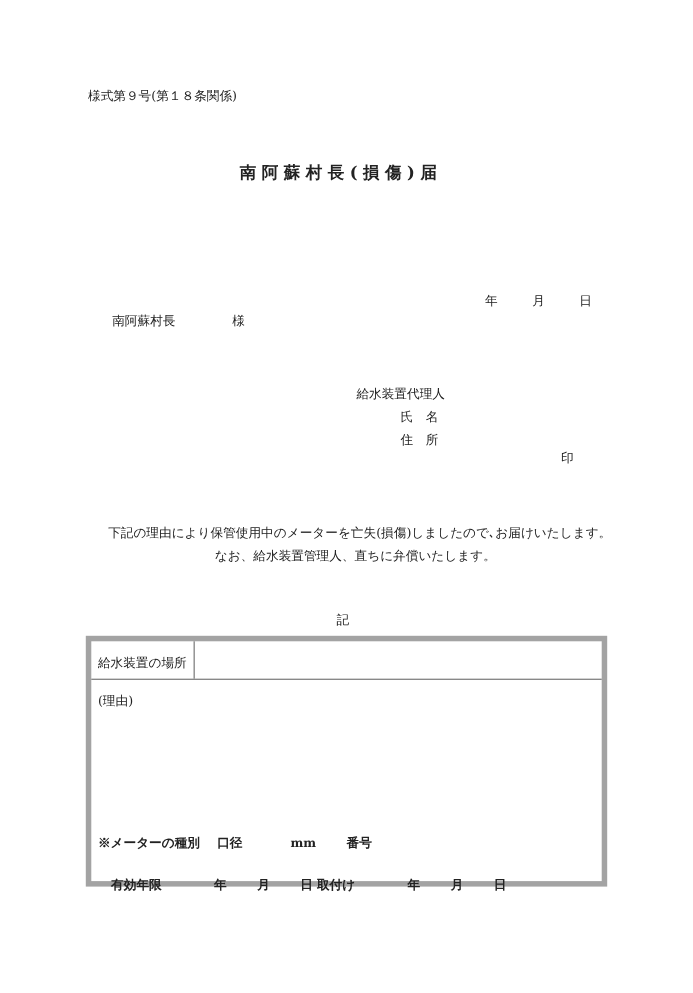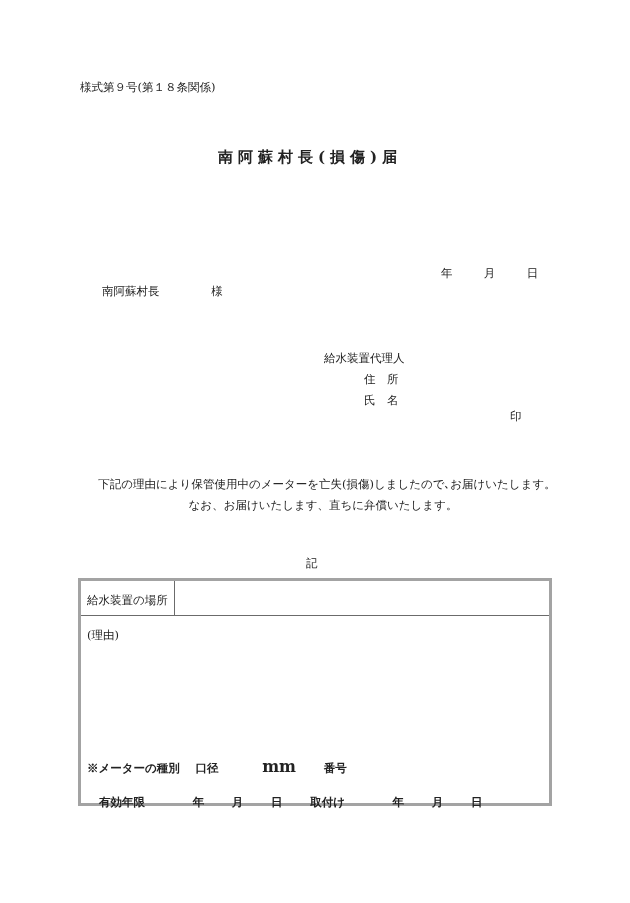--- a/index.html
+++ b/index.html
@@ -18,21 +18,21 @@
     .addressee .sama { display: inline-block; margin-left: 48px; }
     .applicant-block { left: 324px; top: 348px; line-height: 21px; }
     .applicant-block .indent { padding-left: 34px; }
     .seal { left: 510px; top: 411px; }
     .body-text { left: 92px; top: 474px; line-height: 21px; white-space: normal; width: 470px; }
     .body-text .l2 { margin-left: -8px; }
     .ki { left: 306px; top: 558px; }
 
     .table {
       position: absolute; left: 78px; top: 578px; width: 474px; height: 228px;
-      border: 3px solid #a3a3a3; box-sizing: border-box;
+      border: 5px solid #a3a3a3; box-sizing: border-box;
     }
     .row1 { position: absolute; left: 0; top: 0; right: 0; height: 34px; border-bottom: 1px solid #6b6b6b; }
     .row1 .label-cell {
       position: absolute; left: 0; top: 0; width: 94px; height: 34px;
       border-right: 1px solid #6b6b6b; box-sizing: border-box;
     }
     .row1 .label-cell span { position: absolute; left: 6px; top: 12px; white-space: nowrap; }
     .row1 .value-cell { position: absolute; left: 94px; top: 0; right: 0; height: 34px; }
     .reason-label { position: absolute; left: 6px; top: 47px; }
     .meter-row { position: absolute; left: 6px; top: 176px; white-space: nowrap; }
@@ -54,52 +54,52 @@
   <span>日</span>
 </div>
 
 <div class="abs addressee">
   <span>南阿蘇村長</span>
   <span class="sama">様</span>
 </div>
 
 <div class="abs applicant-block">
   <div>給水装置代理人</div>
+  <div class="indent">氏　名</div>
   <div class="indent">住　所</div>
-  <div class="indent">氏　名</div>
 </div>
 <div class="abs seal">印</div>
 
 <div class="abs body-text">
   <div>下記の理由により保管使用中のメーターを亡失(損傷)しましたので､お届けいたします。</div>
-  <div class="l2">なお、お届けいたします、直ちに弁償いたします。</div>
+  <div class="l2">なお、給水装置管理人、直ちに弁償いたします。</div>
 </div>
 
 <div class="abs ki">記</div>
 
 <div class="table">
   <div class="row1">
     <div class="label-cell">
       <span>給水装置の場所</span>
     </div>
     <div class="value-cell"></div>
   </div>
 
   <div class="reason-label">(理由)</div>
 
   <div class="meter-row">
     <span class="cell-text">※メーターの種別</span>
     <span class="cell-text" style="margin-left:12px">口径</span>
-    <span class="cell-text" style="margin-left:40px;font-size:16px">mm</span>
+    <span class="cell-text" style="margin-left:40px;font-size:11px">mm</span>
     <span class="cell-text" style="margin-left:24px">番号</span>
   </div>
 
   <div class="validity-row">
     <span class="cell-text">有効年限</span>
     <span class="cell-text" style="margin-left:44px">年</span>
     <span class="cell-text" style="margin-left:24px">月</span>
     <span class="cell-text" style="margin-left:24px">日</span>
-    <span class="cell-text" style="margin-left:24px">取付け</span>
+    <span class="cell-text" style="">取付け</span>
     <span class="cell-text" style="margin-left:44px">年</span>
     <span class="cell-text" style="margin-left:24px">月</span>
     <span class="cell-text" style="margin-left:24px">日</span>
   </div>
 </div>
 
 </body></html>

